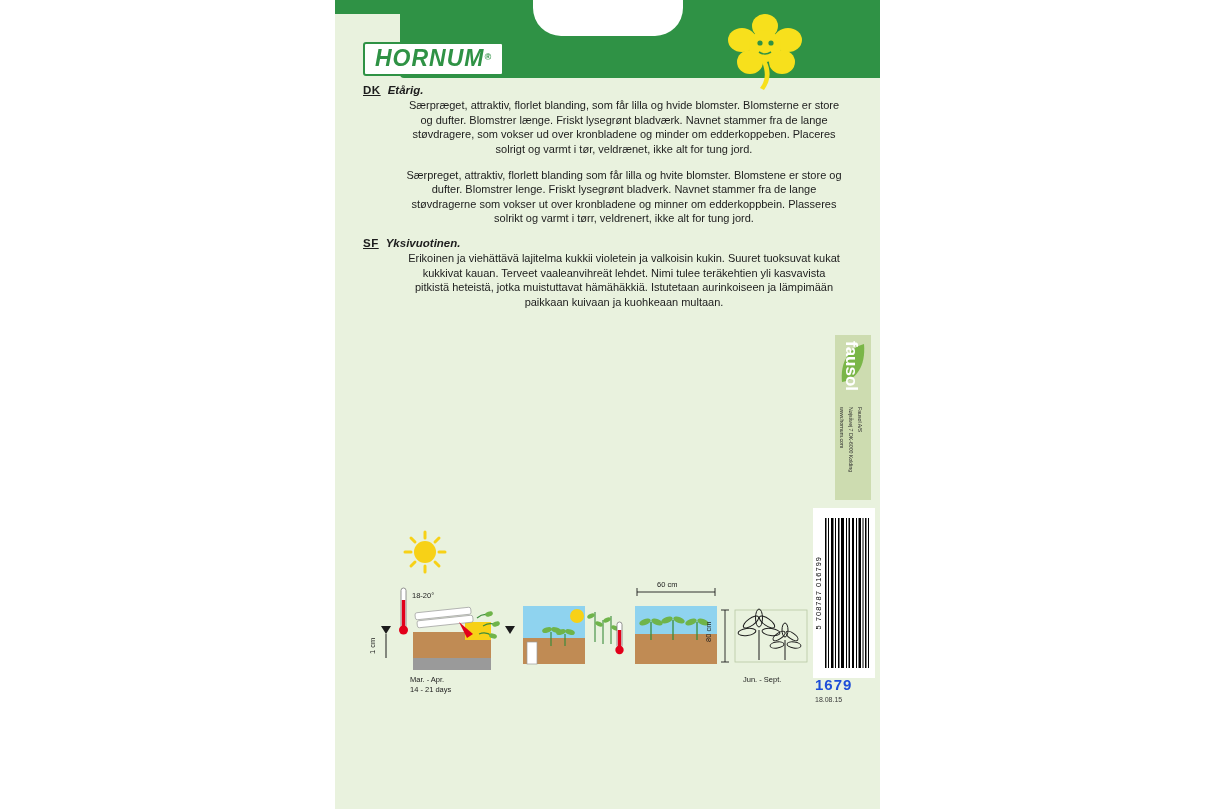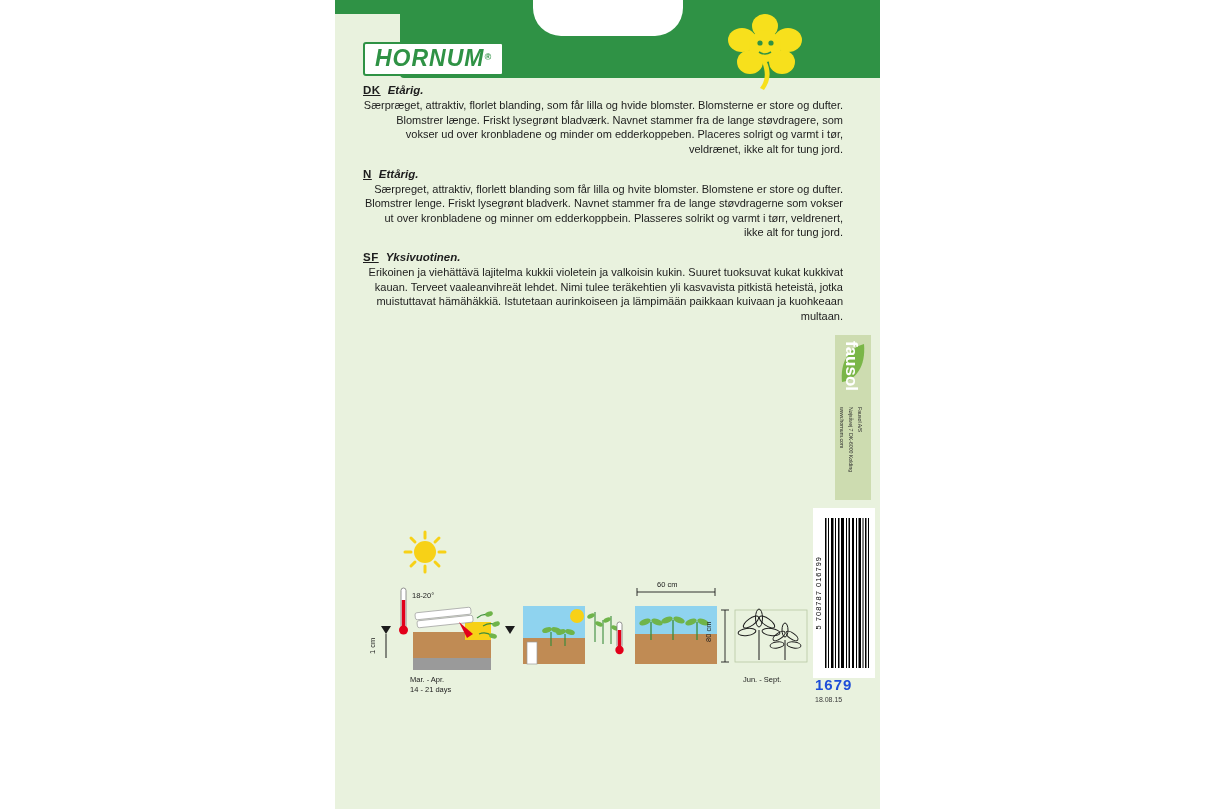--- a/index.html
+++ b/index.html
@@ -119,21 +119,22 @@
   }
   .lang-name {
     font-weight: bold;
     font-style: italic;
     margin-left: 7px;
   }
   .lang-body {
     font-size: 11px;
     line-height: 1.33;
     color: #1c1c1c;
-    text-align: right;
+    text-align: center;
+    margin-left: 42px;
   }
   
   .fausol {
     position: absolute;
     left: 500px;
     top: 335px;
     width: 36px;
     height: 165px;
     background: #cddcb0;
   }
@@ -263,23 +264,20 @@
     <div class="textcol">
 
       <div class="lang-block">
         <div class="lang-head">
           <span class="lang-code">DK</span><span class="lang-name">Etårig.</span>
         </div>
         <div class="lang-body">Særpræget, attraktiv, florlet  blanding, som får lilla og hvide blomster. Blomsterne er store og dufter. Blomstrer længe. Friskt lysegrønt bladværk. Navnet stammer fra de lange støvdragere, som vokser ud over kronbladene og minder om edderkoppeben. Placeres solrigt og varmt i tør, veldrænet, ikke alt for tung jord.</div>
       </div>
 
       <div class="lang-block">
-        <div class="lang-head">
-          <span class="lang-code">N</span><span class="lang-name">Ettårig.</span>
-        </div>
         <div class="lang-body">Særpreget, attraktiv, florlett blanding som får lilla og hvite blomster. Blomstene er store og dufter. Blomstrer lenge. Friskt lysegrønt bladverk. Navnet stammer fra de lange støvdragerne som vokser ut over kronbladene og minner om edderkoppbein. Plasseres solrikt og varmt i tørr, veldrenert, ikke alt for tung jord.</div>
       </div>
 
       <div class="lang-block">
       </div>
 
       <div class="lang-block">
         <div class="lang-head">
           <span class="lang-code">SF</span><span class="lang-name">Yksivuotinen.</span>
         </div>

